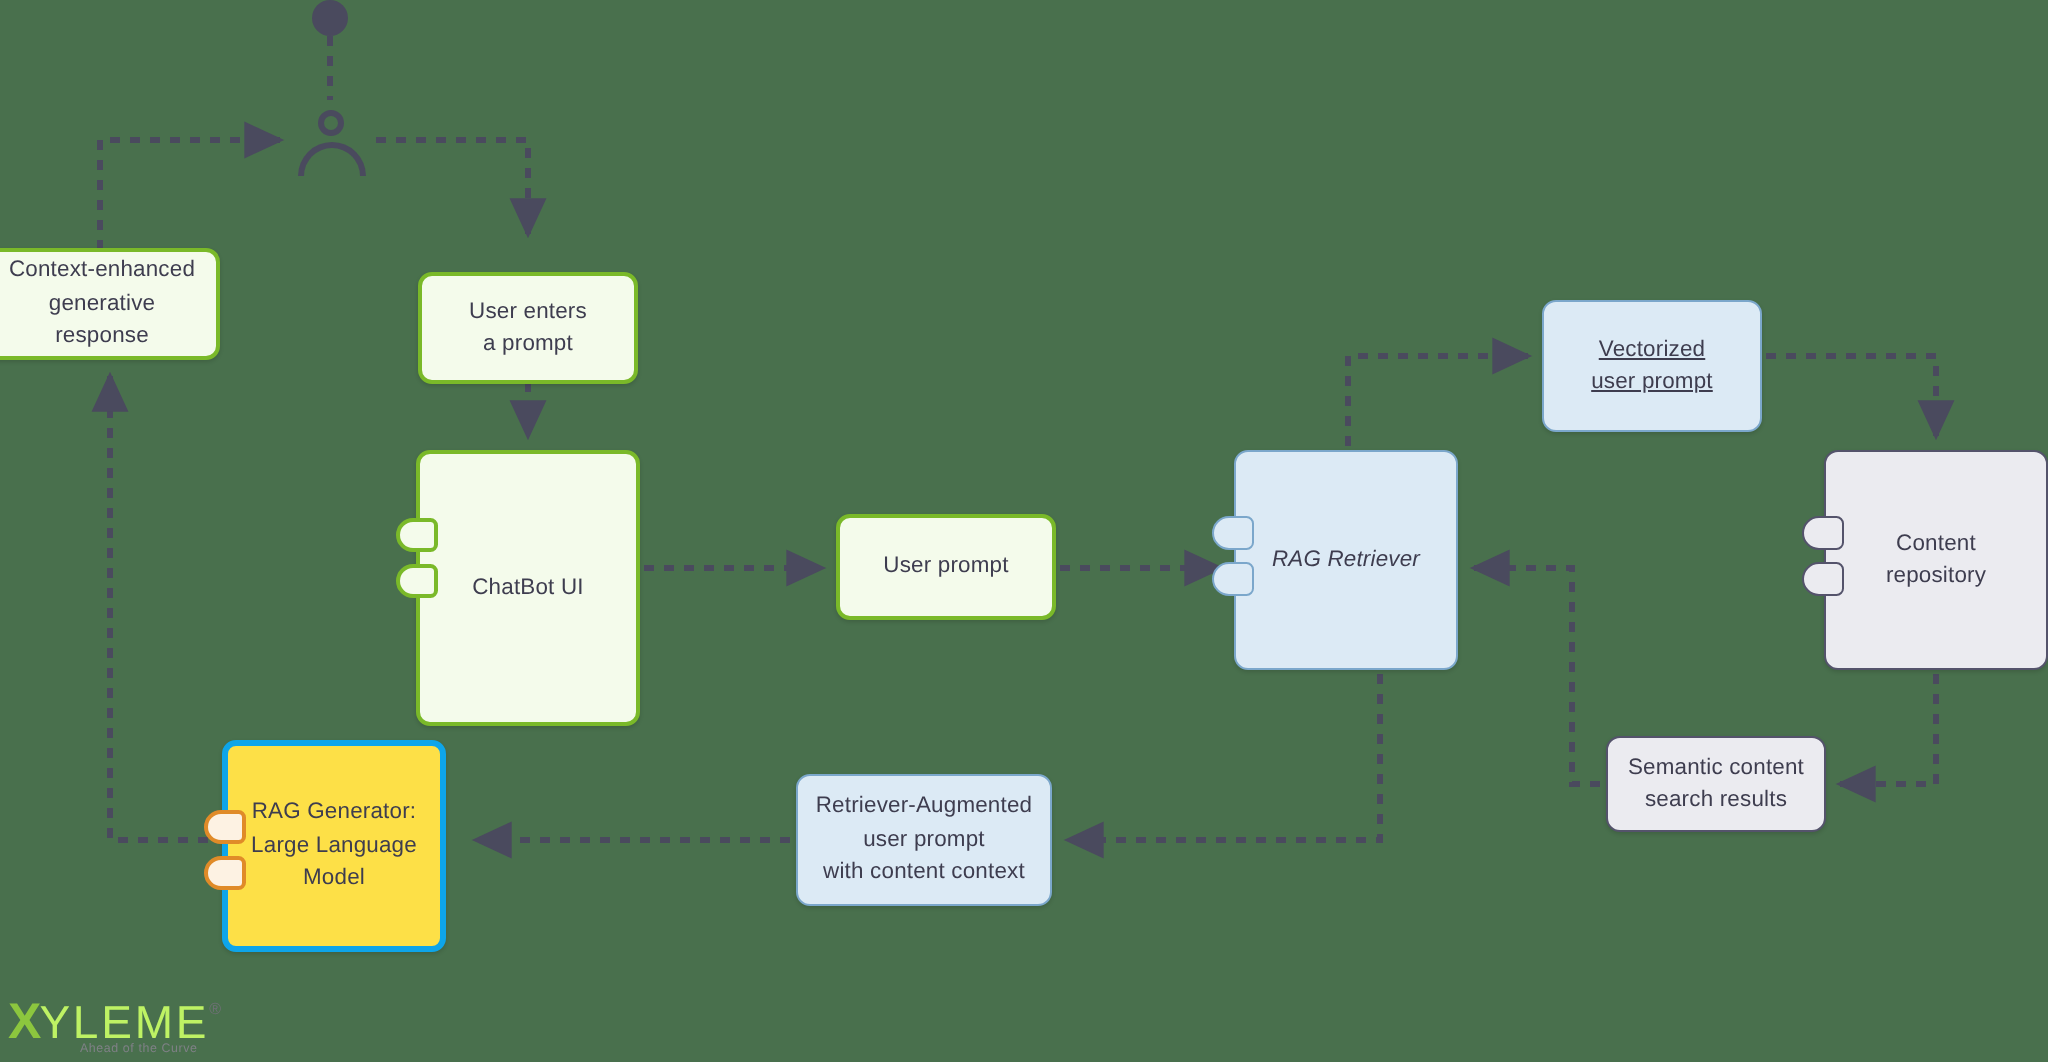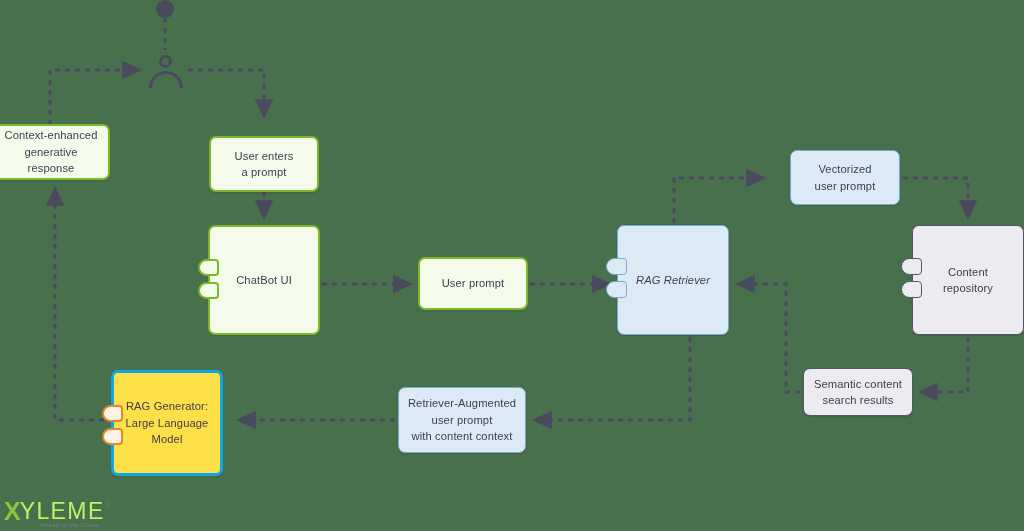--- a/index.html
+++ b/index.html
@@ -198,37 +198,37 @@
   </div>
 
   <div class="node style-green" style="left:-8px; top:124px; width:118px; height:56px;">
     <span class="label">Context-enhanced<br>generative response</span>
   </div>
 
   <div class="node style-green" style="left:209px; top:124px; width:110px; height:56px;margin-top:12px;">
     <span class="label">User enters<br>a prompt</span>
   </div>
 
-  <div class="node style-green" style="left:208px; top:225px; width:112px; height:110px;justify-content:center;">
+  <div class="node style-green" style="left:208px; top:225px; width:112px; height:138px;justify-content:center;">
     <span class="port p1"></span>
     <span class="port p2"></span>
     <span class="label">ChatBot UI</span>
   </div>
 
   <div class="node style-green" style="left:418px; top:257px; width:110px; height:53px;">
     <span class="label">User prompt</span>
   </div>
 
   <div class="node style-blue" style="left:617px; top:225px; width:112px; height:110px;font-style:italic;">
     <span class="port p1"></span>
     <span class="port p2"></span>
     <span class="label">RAG Retriever</span>
   </div>
 
-  <div class="node style-blue" style="left:790px; top:150px; width:110px; height:55px;">
+  <div class="node style-blue" style="left:771px; top:150px; width:110px; height:66px;text-decoration:underline;">
     <span class="label">Vectorized<br>user prompt</span>
   </div>
 
   <div class="node style-gray" style="left:803px; top:368px; width:110px; height:48px;">
     <span class="label">Semantic content<br>search results</span>
   </div>
 
   <div class="node style-gray" style="left:912px; top:225px; width:112px; height:110px;">
     <span class="port p1"></span>
     <span class="port p2"></span>

